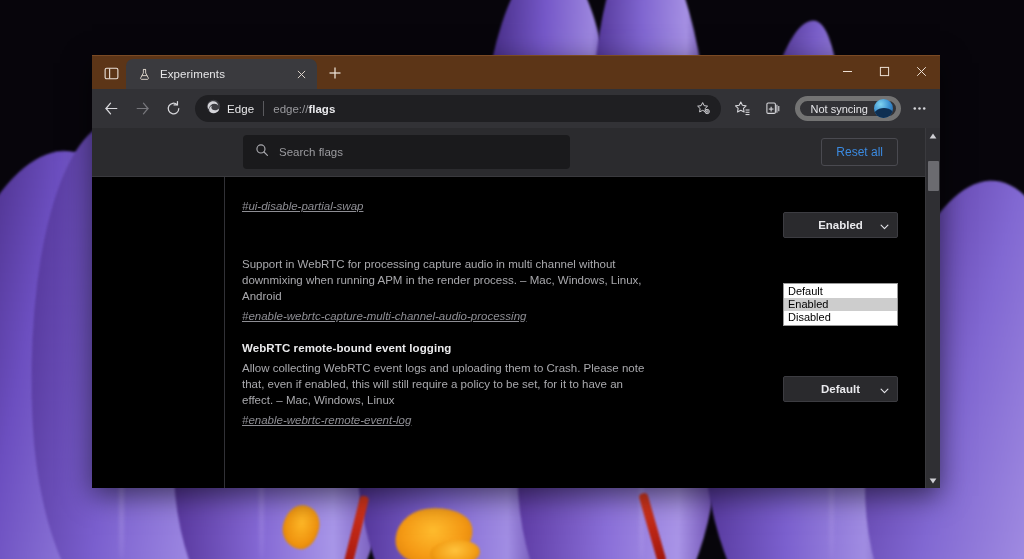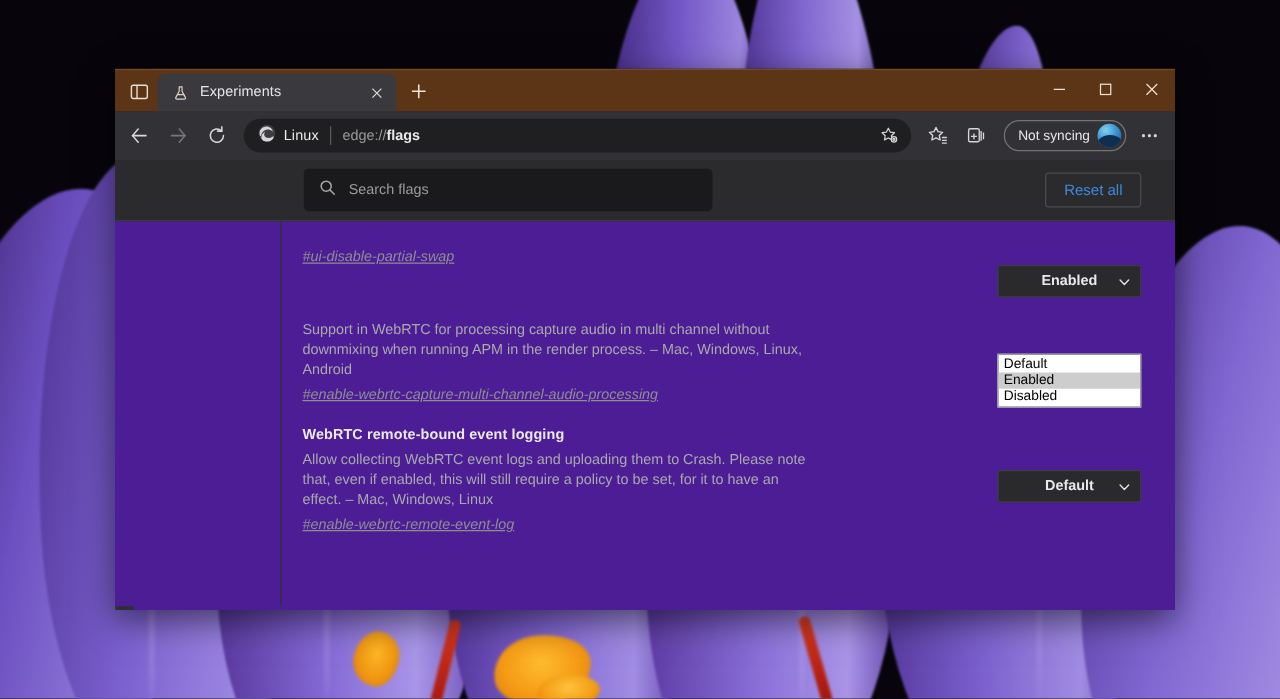--- a/index.html
+++ b/index.html
@@ -84,36 +84,36 @@
   .addr-sep { width: 1px; height: 15px; background: #5a5a5e; margin: 0 9px; flex: 0 0 1px; }
   #address-text { font-size: 11.5px; color: #9a9a9e; white-space: nowrap; overflow: hidden; }
   #address-text b { color: #e9e9ec; font-weight: 700; }
   #favorite-add-button { margin-left: auto; }
   .tb-btn {
     width: 30px; height: 30px; border-radius: 4px; cursor: pointer;
     display: flex; align-items: center; justify-content: center; flex: 0 0 30px;
   }
   #profile-button {
     height: 25px; display: flex; align-items: center; gap: 6px;
-    border: 1px solid #737373; border-radius: 13px; padding: 0 3px 0 11px;
+    border: 5px solid #737373; border-radius: 13px; padding: 0 3px 0 11px;
     margin: 0 2px 0 5px; cursor: pointer; flex: 0 0 auto;
   }
   #profile-label { font-size: 11px; color: #e6e6e9; white-space: nowrap; }
   #profile-avatar {
     width: 19px; height: 19px; border-radius: 50%; overflow: hidden;
     background: radial-gradient(circle at 35% 28%, #7fd3ef 0%, #3a8fd0 48%, #1a4f8f 100%);
     position: relative; flex: 0 0 19px;
   }
   #profile-avatar::after {
     content: ""; position: absolute; left: -2px; bottom: -1px; width: 24px; height: 11px;
     background: #0e2f52; border-radius: 50% 50% 0 0 / 100% 100% 0 0;
   }
 
   
-  #page-viewport { height: 360px; display: flex; background: #4c1d95; position: relative; flex-direction: column; }
+  #page-viewport { height: 360px; display: flex; background: #000000; position: relative; }
   #page-content { flex: 1; display: flex; flex-direction: column; min-width: 0; }
 
   #flags-header {
     height: 49px; background: #2b2b2e; display: flex; align-items: center;
     padding: 0 27px 0 151px; gap: 14px; flex: 0 0 49px;
     border-bottom: 1px solid #3a3a3e;
   }
   #search-box {
     flex: 1; height: 34px; background: #1a1a1c; border-radius: 4px;
     display: flex; align-items: center; gap: 10px; padding: 0 12px; cursor: text;
@@ -285,21 +285,21 @@
 
     <div id="address-bar">
       <span id="edge-brand">
         <span>
           <svg width="15" height="15" viewBox="0 0 18 18">
             <circle cx="9" cy="9" r="8" fill="#3d3d42"></circle>
             <path d="M3.4 11.6c.6-3.6 3.4-6 6.7-6 2.3 0 4 1 4.6 2.4-.2-3.1-2.9-5.3-6.1-5.3C4.9 2.7 2 5.6 2 9c0 1 .2 1.9.6 2.7z" fill="#d5d5da"></path>
             <path d="M15.4 11.5c-1 1.3-2.6 2.1-4.5 2.1-2.6 0-4.5-1.5-4.5-3.4 0-.9.4-1.7 1-2.2-2.2.6-3.7 2.6-3.7 4.9 0 2.4 2.4 4.2 5.4 4.2 2.7 0 5.1-1.4 6.3-3.5z" fill="#d5d5da"></path>
           </svg>
         </span>
-        <span id="edge-brand-label">Linux</span>
+        <span id="edge-brand-label">Edge</span>
       </span>
       <span class="addr-sep"></span>
       <span id="address-text"><span>edge://</span><b>flags</b></span>
       <span style="flex:1"></span>
       <span class="tb-btn" id="favorite-add-button" style="width:24px;flex:0 0 24px;height:24px;">
         <svg width="15" height="15" viewBox="0 0 18 18" fill="none" stroke="#d6d6da" stroke-width="1.15" stroke-linejoin="round">
           <path d="M8 1.9l1.8 3.7 4.1.6-3 2.9.7 4-3.6-1.9-3.7 1.9.7-4-3-2.9 4.1-.6z"></path>
           <circle cx="13.4" cy="12.6" r="2.6" fill="#323236"></circle>
           <circle cx="13.4" cy="12.6" r="1"></circle>
         </svg>

